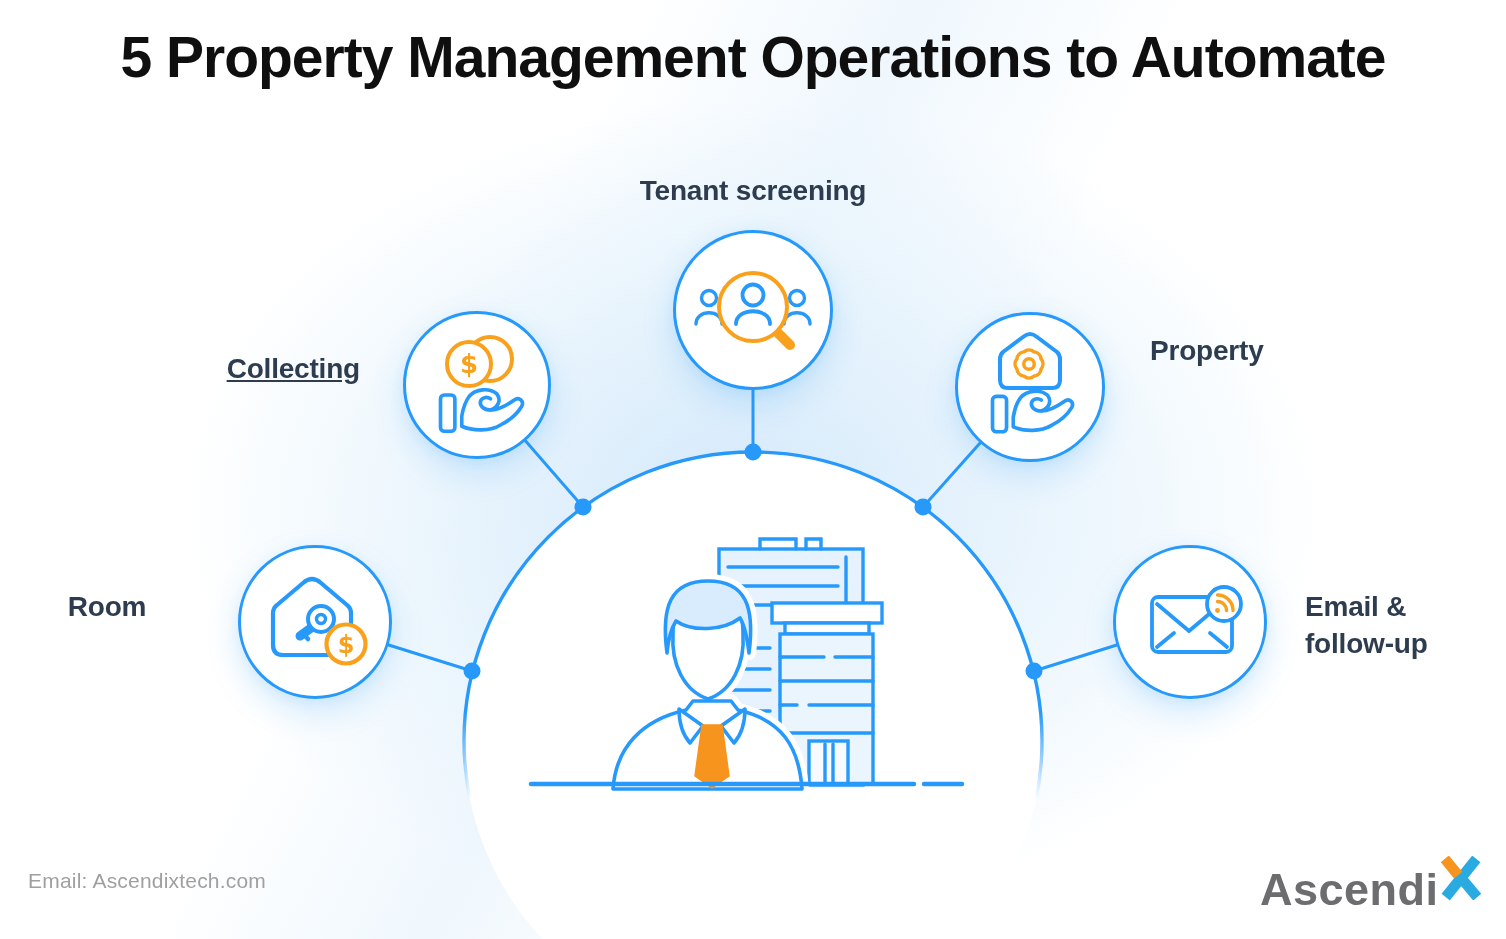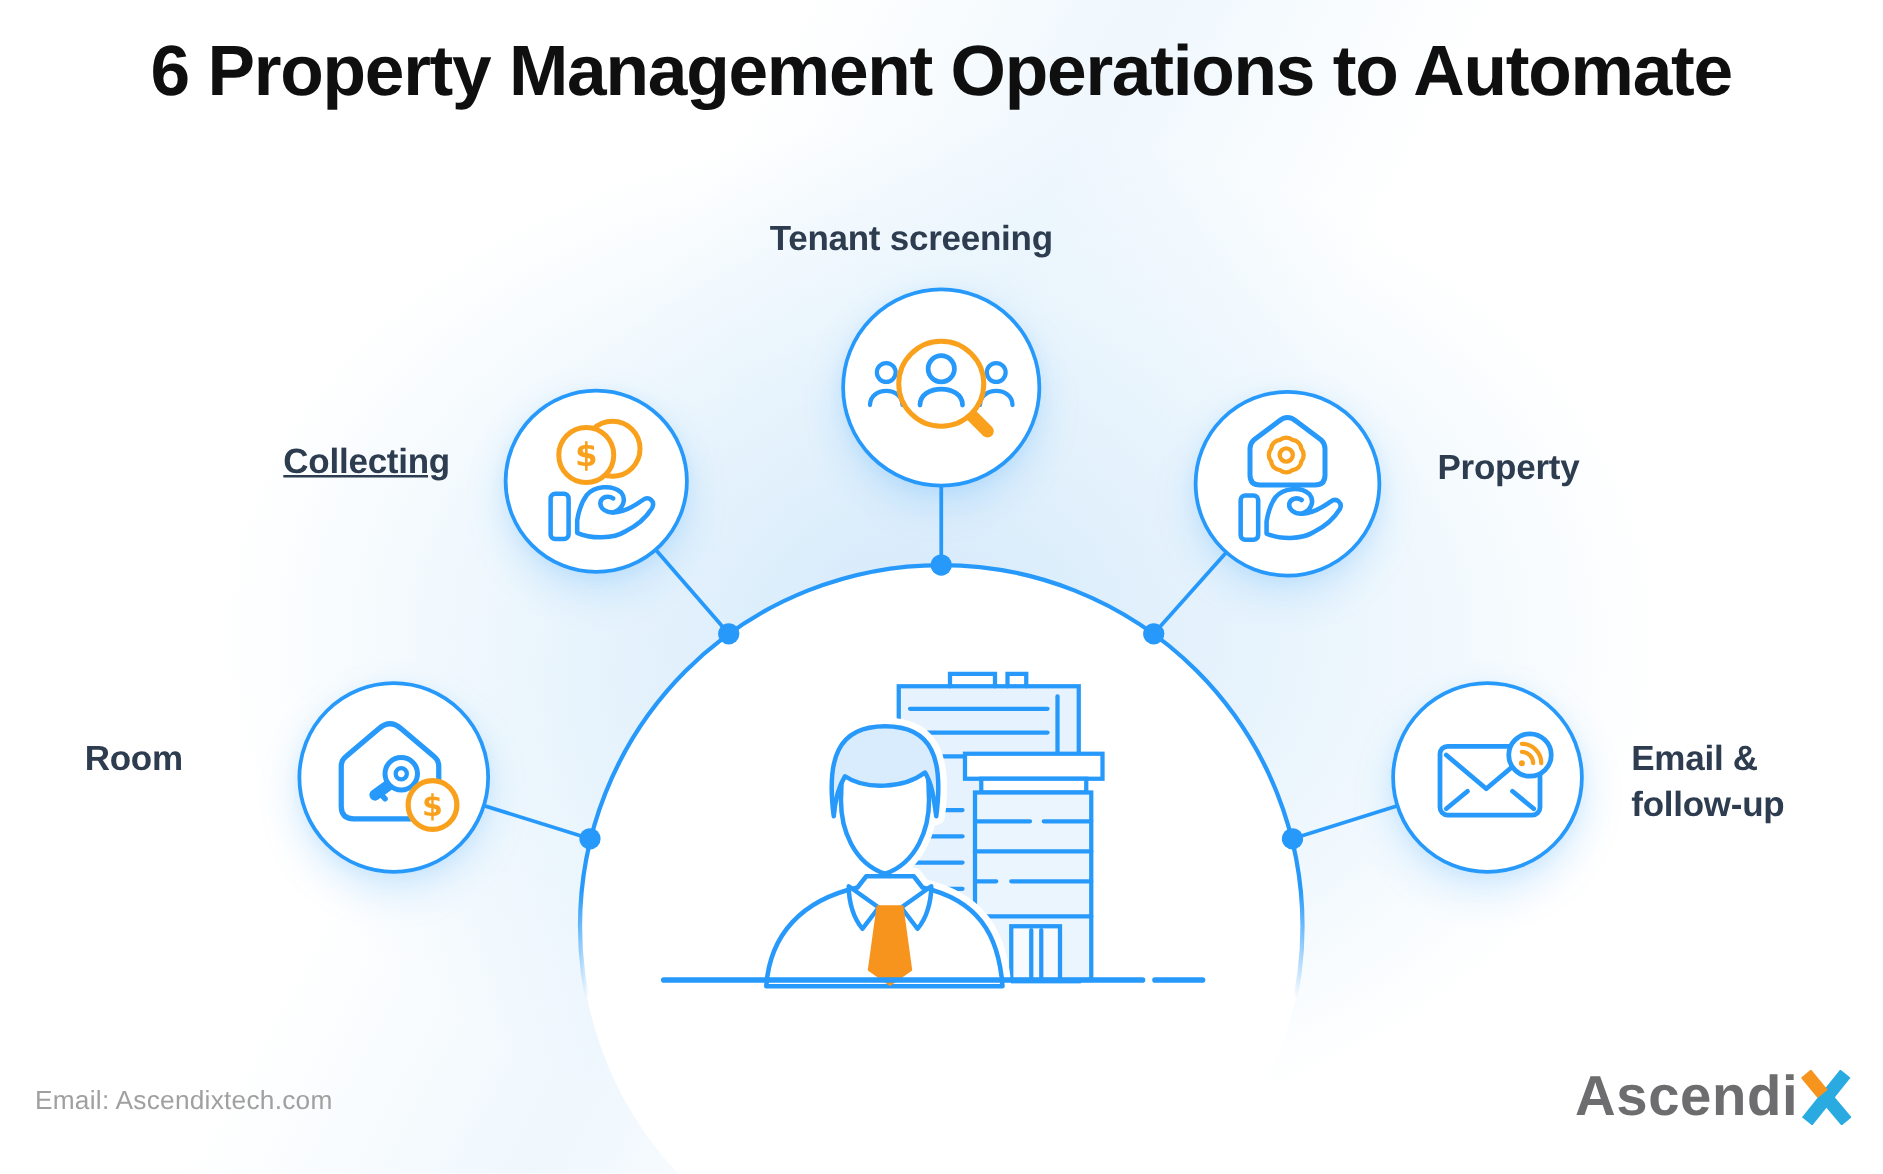--- a/index.html
+++ b/index.html
@@ -29,30 +29,30 @@
   .node-label span{display:block;}
   .lbl-center{text-align:center;}
   .lbl-right{text-align:right;}
   .lbl-left{text-align:left;}
   .source{
     position:absolute;left:28px;top:869px;font-size:21px;color:#a0a0a0;letter-spacing:0.2px;
   }
   .logo{
     position:absolute;left:1260px;top:853px;display:flex;align-items:flex-start;
   }
-  .logo-text{font-size:45px;font-weight:700;color:#6d6d70;letter-spacing:0.5px;line-height:48px;}
+  .logo-text{font-size:45px;font-weight:700;color:#6d6d70;letter-spacing:0.5px;line-height:48px;margin-top:13px;}
   .logo-mark{margin-left:2px;margin-top:3px;}
   .sr-only{position:absolute;width:1px;height:1px;overflow:hidden;clip:rect(0 0 0 0);white-space:nowrap;}
 </style>
 </head>
 <body>
 
 <div class="canvas">
 
-  <h1 class="page-title">6 Property Management Operations to Automate</h1>
+  <h1 class="page-title">5 Property Management Operations to Automate</h1>
 
   <svg class="scene" width="1506" height="939" viewBox="0 0 1506 939" aria-hidden="true">
     <defs>
       <linearGradient id="arcFade" x1="0" y1="0" x2="0" y2="1">
         <stop offset="0" stop-color="#2699fb"></stop>
         <stop offset="0.45" stop-color="#2699fb"></stop>
         <stop offset="0.60" stop-color="#2699fb" stop-opacity="0"></stop>
         <stop offset="1" stop-color="#2699fb" stop-opacity="0"></stop>
       </linearGradient>
     </defs>
@@ -203,27 +203,27 @@
         <circle cx="34" cy="-18" r="17" fill="#ffffff"></circle>
       </g>
       <g stroke="#f9a11c" stroke-width="3.4" fill="none" stroke-linecap="round">
         <circle cx="27.5" cy="-11.5" r="2.4" fill="#f9a11c" stroke="none"></circle>
         <path d="M 27.5 -20.5 A 9 9 0 0 1 36.5 -11.5"></path>
         <path d="M 27.5 -27 A 15.5 15.5 0 0 1 43 -11.5"></path>
       </g>
     </svg>
   </div>
 
-  <div class="node-label lbl-center" style="left:479px;top:172px;width:500px;">
+  <div class="node-label lbl-center" style="left:503px;top:172px;width:500px;">
     <span>Tenant screening</span>
   </div>
   <div class="node-label lbl-right" style="left:120px;top:350px;width:240px;text-decoration:underline;">
     <span>Collecting</span>
   </div>
-  <div class="node-label lbl-left" style="left:1150px;top:355px;width:300px;">
+  <div class="node-label lbl-left" style="left:1150px;top:332px;width:300px;">
     <span>Property</span>
   </div>
   <div class="node-label lbl-right" style="left:17px;top:588px;width:180px;text-align:center;">
     <span>Room</span>
   </div>
   <div class="node-label lbl-left" style="left:1305px;top:588px;width:260px;">
     <span>Email &amp;</span>
     <span>follow-up</span>
   </div>
 

